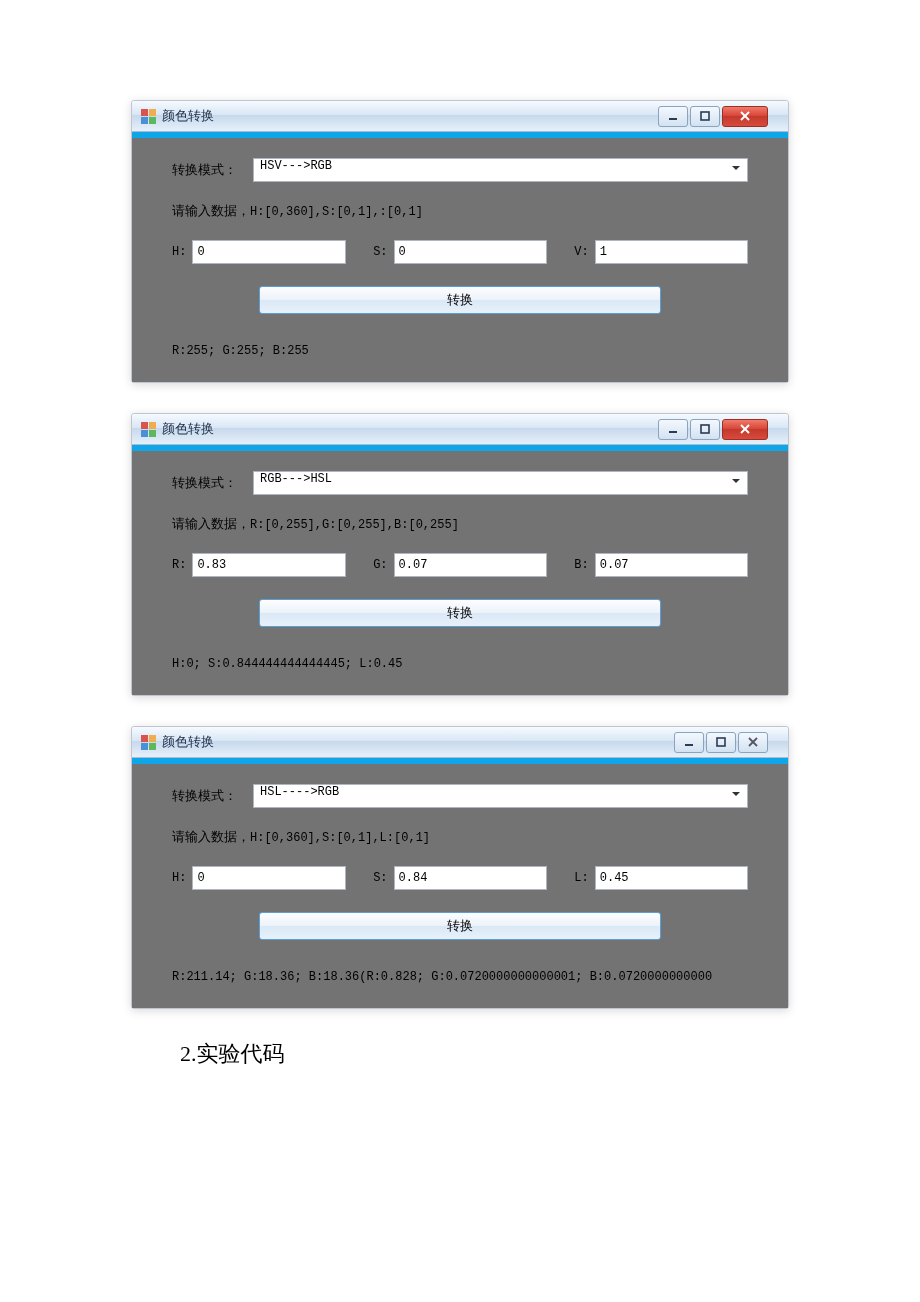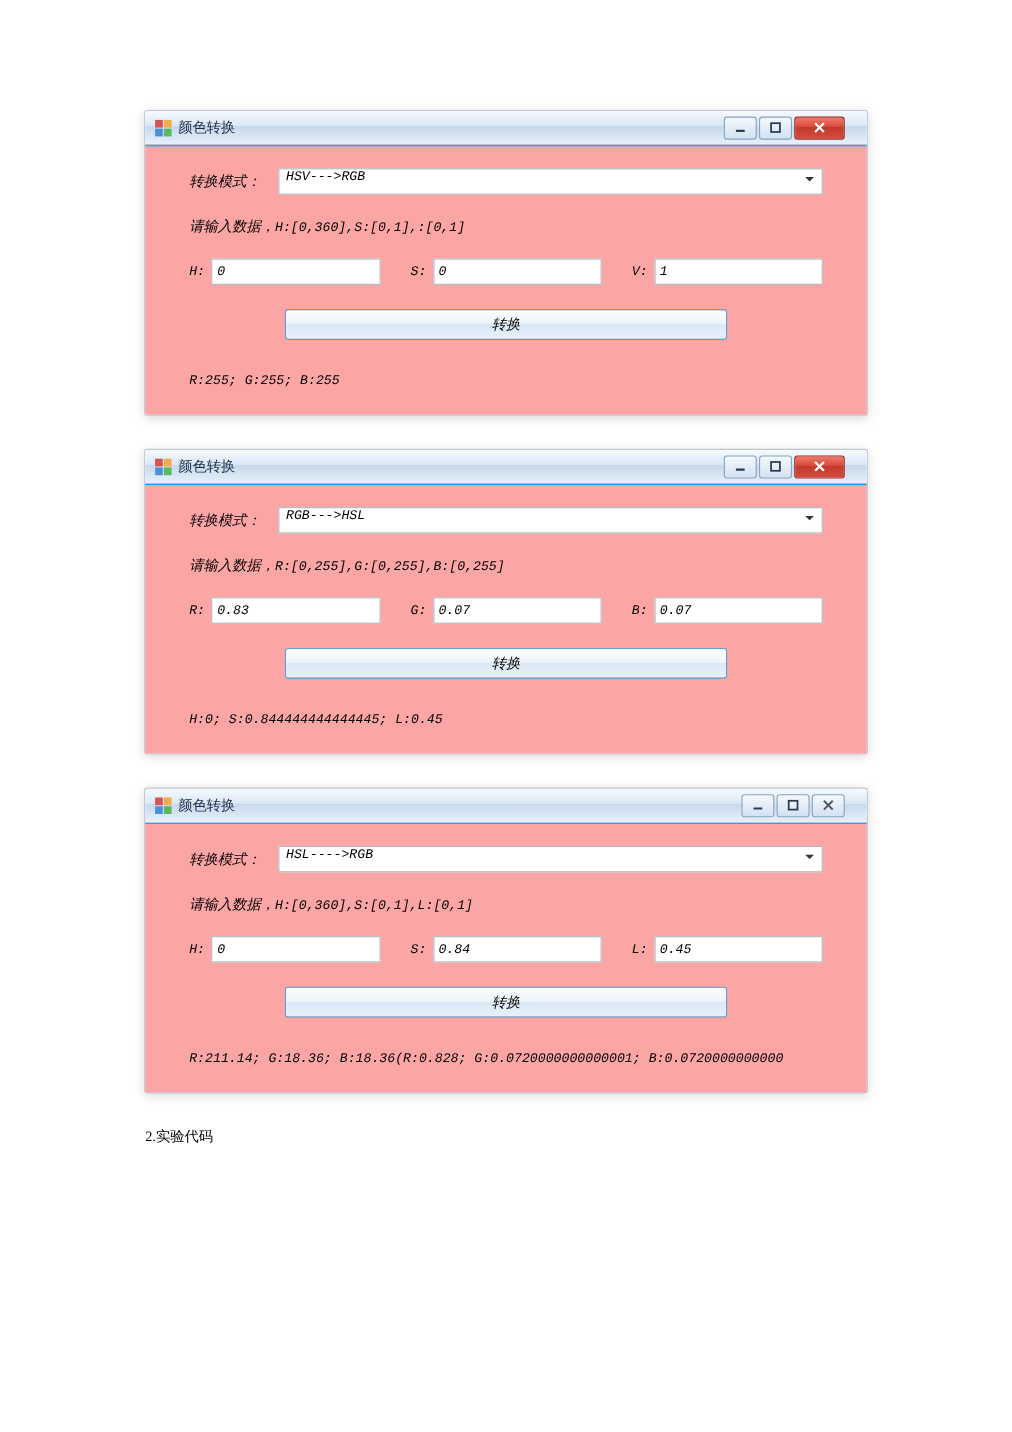--- a/index.html
+++ b/index.html
@@ -68,23 +68,22 @@
     background: linear-gradient(to bottom, #ef7a6b 0%, #d9473a 45%, #c0392b 46%, #d84a3d 100%);
     border-color: #9c2f22;
     width: 44px;
   }
   .winbtn svg { width: 12px; height: 12px; }
   .winbtn.close svg { stroke: #fff; }
   .winbtn.min svg, .winbtn.max svg { stroke: #2a3b56; }
 
   .client {
     padding: 20px 40px 24px 40px;
-    background: #fca5a5;
-    border-top: 1px solid #0ea5e9;
-    font-style: italic;
+    background: #737373;
+    border-top: 6px solid #0ea5e9;
   }
 
   .row-mode {
     display: flex;
     align-items: center;
     margin-bottom: 20px;
   }
   .lbl-mode {
     font-size: 13px;
     margin-right: 16px;
@@ -155,22 +154,22 @@
   }
 
   .result {
     font-family: "Consolas","Courier New",monospace;
     font-size: 12px;
     white-space: nowrap;
     overflow: hidden;
   }
 
   .footnote {
-    margin: 6px 0 0 72px;
-    font-size: 13px;
+    margin: 6px 0 0 120px;
+    font-size: 22px;
     font-family: "SimSun", serif;
   }
 </style>
 </head>
 <body>
 
 <div class="page" id="page">
   <div class="screenshot">
     <div class="titlebar">
       <div class="app-icon">

